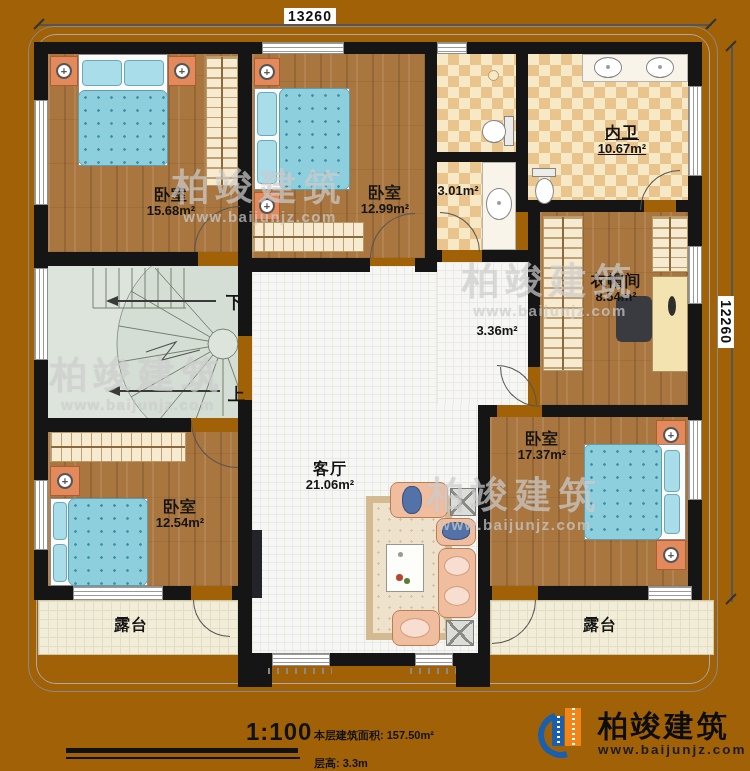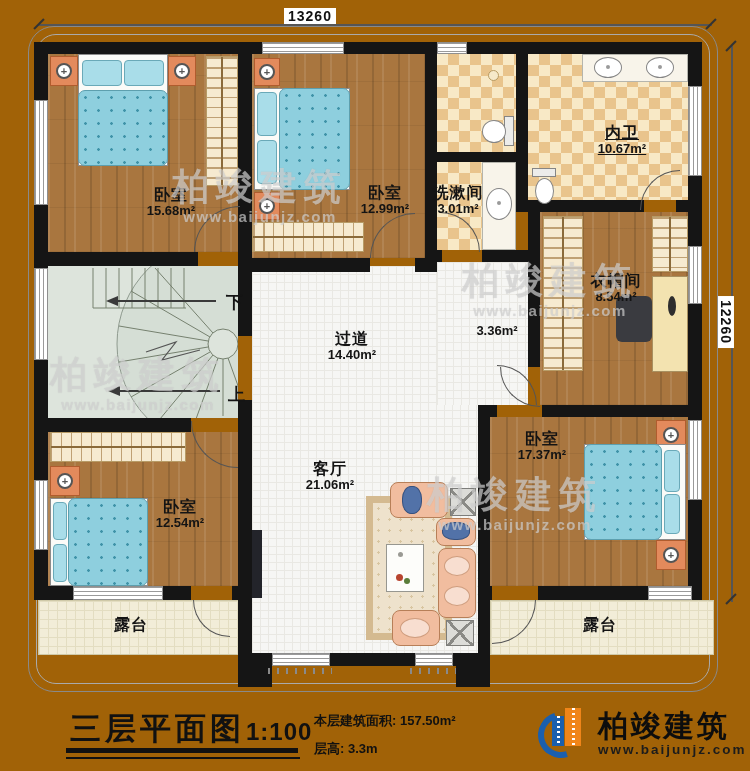--- a/index.html
+++ b/index.html
@@ -75,21 +75,21 @@
   .dim-tick{position:absolute;width:14px;height:2px;background:#333;transform:rotate(-45deg);}
   .dim-label{position:absolute;background:#fff;padding:0 4px;font-size:14px;font-weight:600;color:#111;letter-spacing:1px;}
   .rail{position:absolute;background-image:repeating-linear-gradient(to right,#8a8a8a 0 2px,transparent 2px 9px);}
   .wm{position:absolute;text-align:center;color:rgba(215,215,215,.62);pointer-events:none;text-shadow:0 0 1px rgba(130,130,130,.25);}
   .wm .wm-cn{display:block;font-size:37px;font-weight:900;letter-spacing:7px;line-height:1;}
   .wm .wm-url{display:block;font-size:15px;font-weight:700;letter-spacing:1.5px;margin-top:3px;}
   
   .tb-title{position:absolute;font-size:31px;font-weight:800;letter-spacing:4px;color:#111;}
   .tb-scale{position:absolute;font-size:24px;font-weight:600;color:#111;letter-spacing:1px;}
   .tb-line{position:absolute;background:#111;}
-  .tb-meta{position:absolute;font-size:13px;font-weight:600;color:#111;}
+  .tb-meta{position:absolute;font-size:11px;font-weight:600;color:#111;margin-top:16px;}
   .logo-cres{position:absolute;width:46px;height:46px;border:6px solid #1a5fae;border-radius:50%;
              border-top-color:transparent;border-right-color:transparent;transform:rotate(28deg);box-sizing:border-box;}
   .bld{position:absolute;background-image:repeating-linear-gradient(to bottom,#fff 0 2px,transparent 2px 5px);
        background-size:3px 100%;background-position:center;background-repeat:repeat-y;}
   .brand-name{position:absolute;font-size:30px;font-weight:900;color:#0d0d0d;letter-spacing:3px;}
   .brand-url{position:absolute;font-size:13.5px;font-weight:700;color:#1c1c1c;letter-spacing:2px;}
 </style>
 </head>
 <body>
 
@@ -278,37 +278,32 @@
 
   <div class="label" style="left:106px;top:186px;">
     <span class="rname">卧室</span>
     <span class="rarea">15.68m²</span>
   </div>
   <div class="label" style="left:320px;top:184px;">
     <span class="rname">卧室</span>
     <span class="rarea">12.99m²</span>
   </div>
   <div class="label" style="left:393px;top:184px;">
-    <span class="rname">洗漱间</span>
     <span class="rarea">3.01m²</span>
   </div>
   <div class="label" style="left:557px;top:124px;text-decoration:underline;">
     <span class="rname">内卫</span>
     <span class="rarea">10.67m²</span>
   </div>
   <div class="label" style="left:551px;top:272px;">
     <span class="rname">衣帽间</span>
     <span class="rarea">8.54m²</span>
   </div>
   <div class="stairchar" style="left:226px;top:291px;">下</div>
   <div class="stairchar" style="left:228px;top:383px;">上</div>
-  <div class="label" style="left:287px;top:330px;">
-    <span class="rname">过道</span>
-    <span class="rarea">14.40m²</span>
-  </div>
   <div class="label single" style="left:432px;top:300px;">3.36m²</div>
   <div class="label" style="left:265px;top:460px;">
     <span class="rname">客厅</span>
     <span class="rarea">21.06m²</span>
   </div>
   <div class="label" style="left:477px;top:430px;">
     <span class="rname">卧室</span>
     <span class="rarea">17.37m²</span>
   </div>
   <div class="label" style="left:115px;top:498px;">
@@ -332,21 +327,20 @@
   </div>
   <div class="wm" style="left:18px;top:356px;width:240px;">
     <span class="wm-cn">柏竣建筑</span>
     <span class="wm-url">www.baijunjz.com</span>
   </div>
   <div class="wm" style="left:380px;top:476px;width:270px;">
     <span class="wm-cn">柏竣建筑</span>
     <span class="wm-url">www.baijunjz.com</span>
   </div>
 
-  <div class="tb-title" style="left:70px;top:708px;">三层平面图</div>
   <div class="tb-scale" style="left:246px;top:718px;">1:100</div>
   <div class="tb-line" style="left:66px;top:748px;width:232px;height:5px;"></div>
   <div class="tb-line" style="left:66px;top:757px;width:234px;height:2px;"></div>
   <div class="tb-meta" style="left:314px;top:712px;">
     <span>本层建筑面积:</span>
     <span>157.50m²</span>
   </div>
   <div class="tb-meta" style="left:314px;top:740px;">
     <span>层高:</span>
     <span>3.3m</span>

